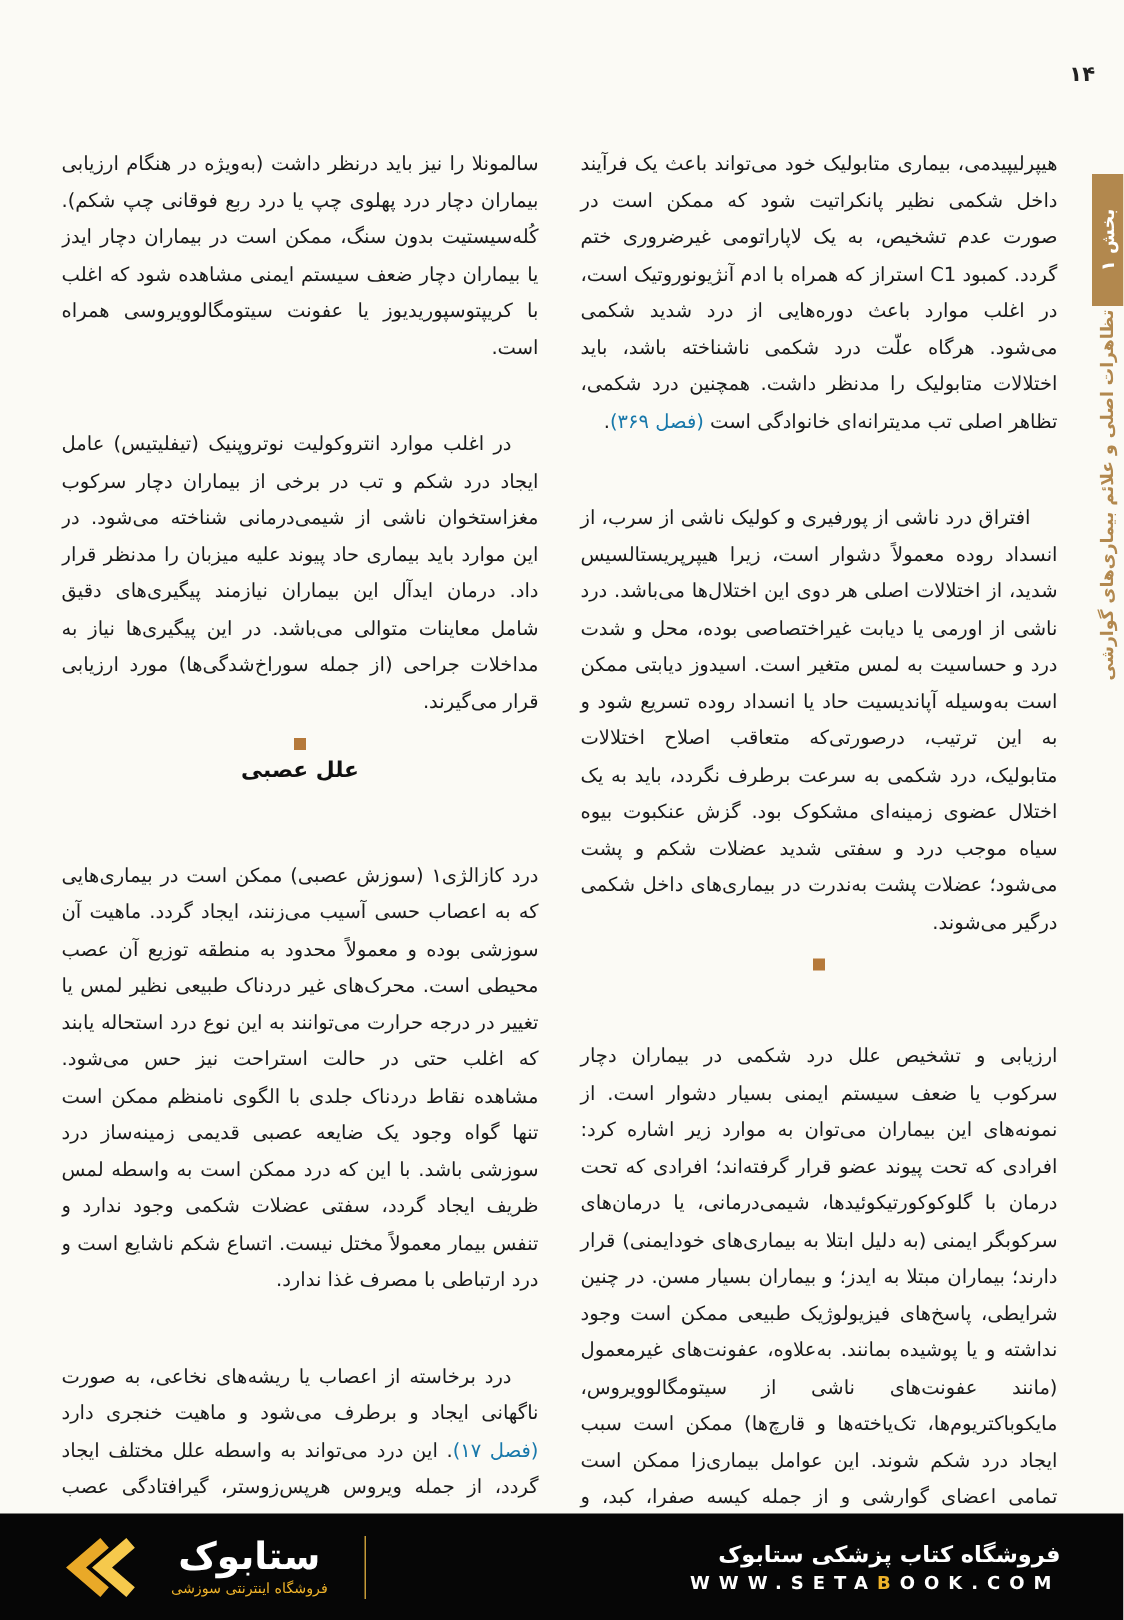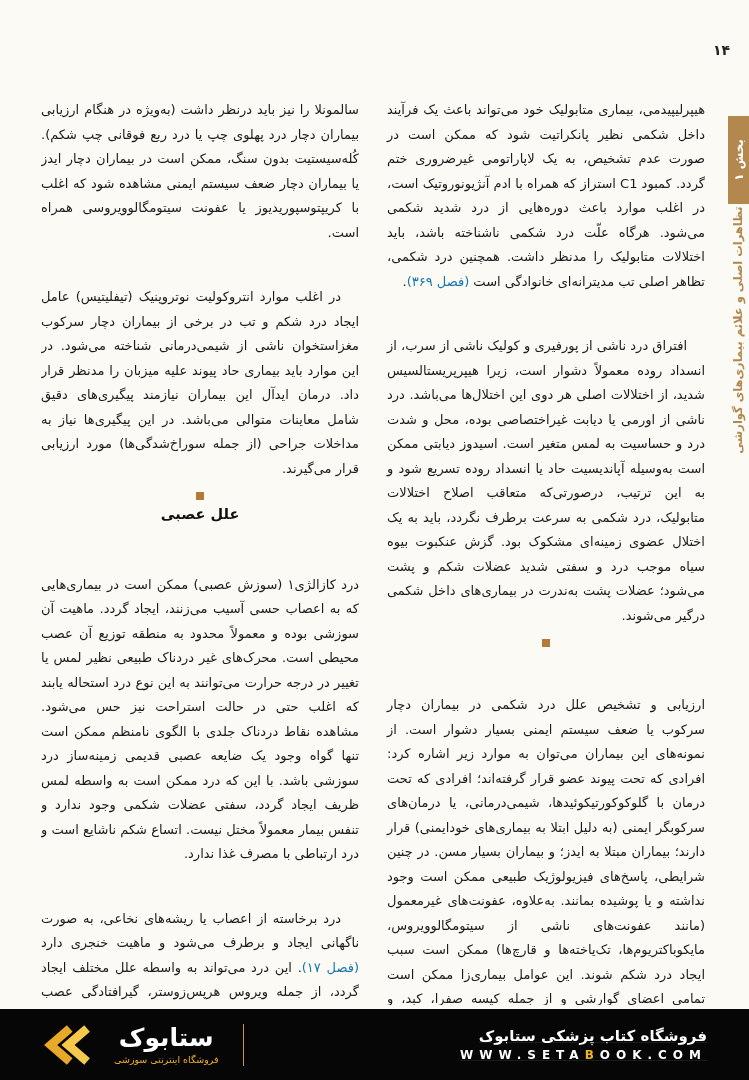--- a/index.html
+++ b/index.html
@@ -75,21 +75,21 @@
     display:flex; align-items:center;
     padding:0 42px;
     direction:ltr;
   }
   .logo{ display:flex; align-items:center; gap:20px; cursor:pointer; }
   .chevrons{ display:block; }
   .logo-text{ text-align:center; direction:rtl; }
   .logo-title{ color:#fff; font-size:25px; font-weight:bold; line-height:1.1; }
   .logo-sub{ color:#efb32b; font-size:9.5px; margin-top:2px; }
   .logo-divider{ width:1.5px; height:42px; background:#e8b541; opacity:.85; margin-left:4px; }
-  .footer-right{ margin-left:auto; text-align:right;text-decoration:underline; }
+  .footer-right{ margin-left:auto; text-align:right; }
   .store-title{ color:#fff; font-size:15px; font-weight:bold; direction:rtl; margin-bottom:3px; }
   .website{
     color:#fff; font-size:12px; font-weight:600;
     letter-spacing:6px; cursor:pointer; white-space:nowrap;
   }
   .website .hl{ color:#efb32b; }
 </style>
 </head>
 <body>
 

